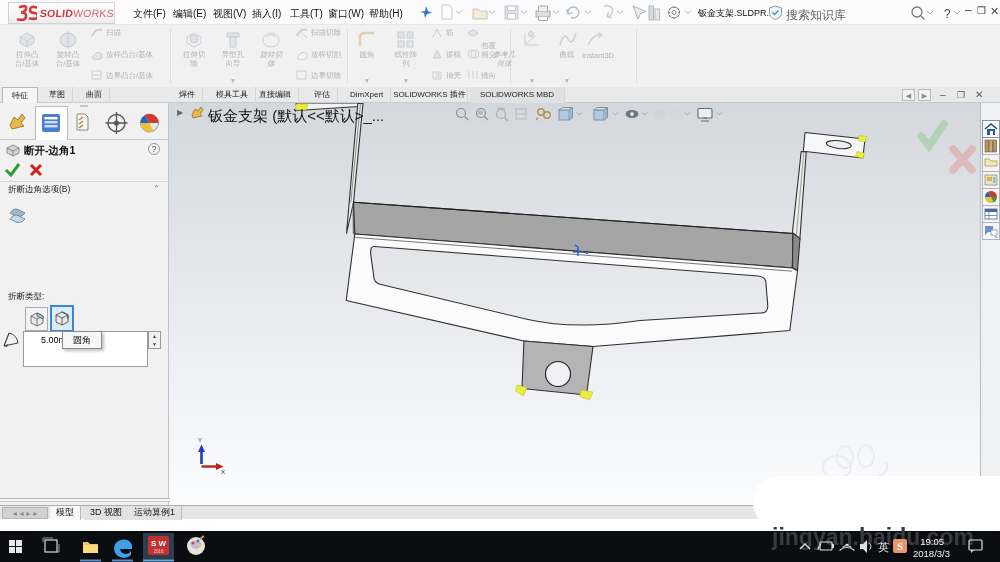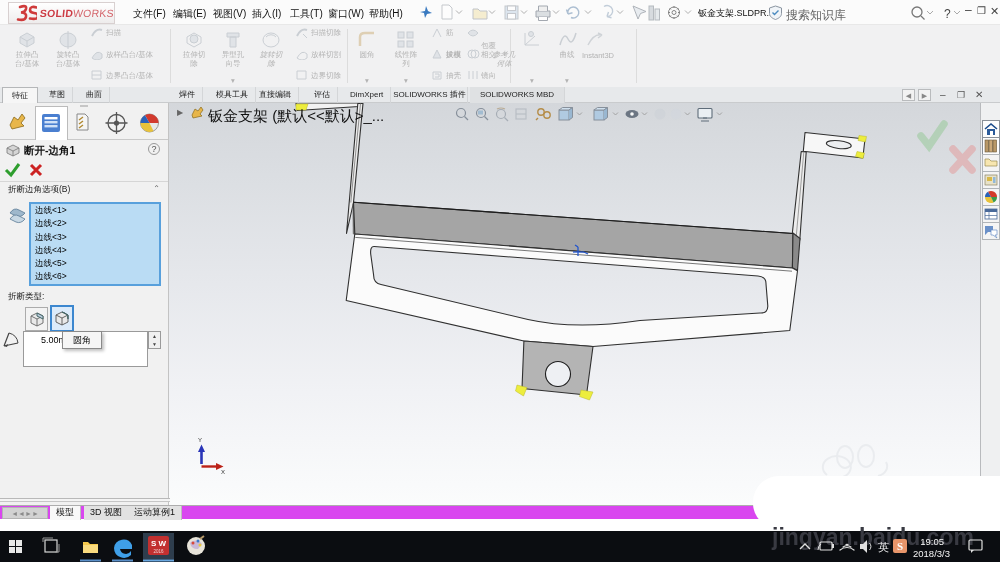--- a/index.html
+++ b/index.html
@@ -44,21 +44,21 @@
 .listbox { position:absolute; left:29px; top:99px; width:132px; height:84px; background:#cfe6f8; border:2px solid #58a0dc; }
 .litem { height:13.3px; line-height:13.3px; padding-left:4px; background:#badcf4; color:#000; font-size:8.5px; }
 .ftlabel { position:absolute; left:8px; top:188px; font-size:8.5px; color:#222; }
 .fbtn { position:absolute; width:23px; height:24px; background:#f3f3f3; border:1px solid #ababab; }
 .fbtn.sel { background:#dcebfa; border:2px solid #3c87cf; }
 .numfield { position:absolute; left:23px; top:228px; width:125px; height:36px; background:#fff; border:1px solid #9a9a9a; font-size:9px; line-height:16px; padding-left:17px; color:#000; }
 .spin { position:absolute; left:148px; top:228px; width:13px; height:18px; background:#f0f0f0; border:1px solid #9a9a9a; font-size:5px; color:#444; text-align:center; line-height:8px;}
 .tooltip { position:absolute; left:62px; top:228px; width:40px; height:18px; background:#f6f6f6; border:1px solid #8a8a8a; box-shadow:2px 2px 3px rgba(0,0,0,0.25); font-size:9px; line-height:17px; text-align:center; color:#000; }
 
 
-#modeltabs { position:absolute; left:0; top:505px; width:1000px; height:14px; background:#d946ef; border-top:1px solid #adadad; }
+#modeltabs { position:absolute; left:0; top:505px; width:1000px; height:14px; background:#e5e5e5; border-top:1px solid #adadad; }
 #statusbar { position:absolute; left:0; top:519px; width:1000px; height:12px; background:#f1f1f1; border-top:1px solid #d9d9d9; font-size:10px; color:#1a1a1a; }
 #taskbar { position:absolute; left:0; top:531px; width:1000px; height:31px; background:#0b0d11; z-index:10; }
 .mtab { position:absolute; top:0px; height:14px; font-size:9px; line-height:13px; color:#111; text-align:center; border-right:1px solid #bdbdbd; background:#e2e2e2; padding:0 6px;}
 .mtab.active { background:#f8f8f8; }
 </style>
 </head>
 <body>
 <div id="app">
 
   <div id="titlebar">
@@ -212,21 +212,21 @@
       </svg>
     <div class="rlabel" style="left:385px;top:26px;width:42px;">线性阵<br>列</div>
     <div class="rlabel" style="left:385px;top:52px;width:42px;">▾</div>
     <svg class="ric" style="left:430px;top:1px;" width="14" height="13">
         <path d="M3 11 L7 3 L11 11" stroke="#9aa4ae" fill="none"></path>
       </svg>
     <div class="rsmall" style="left:446px;top:3px;">筋</div>
     <svg class="ric" style="left:430px;top:22px;" width="14" height="13">
         <path d="M3 11 L7 3 L11 11 Z" fill="#ccd3da" stroke="#9aa4ae"></path>
       </svg>
-    <div class="rsmall" style="left:446px;top:25px;font-weight:bold;">拔模</div>
+    <div class="rsmall" style="left:446px;top:25px;">拔模</div>
     <svg class="ric" style="left:430px;top:43px;" width="14" height="13">
         <path d="M3 4 h8 v7 h-8 Z" fill="none" stroke="#9aa4ae"></path>
         <path d="M5 6 h4 v3 h-4" stroke="#9aa4ae" fill="none"></path>
       </svg>
     <div class="rsmall" style="left:446px;top:46px;">抽壳</div>
     <svg class="ric" style="left:466px;top:1px;" width="14" height="13">
         <path d="M2 7 q5 -6 10 0 q-5 6 -10 0" fill="#ccd3da" stroke="#9aa4ae"></path>
       </svg>
     <div class="rsmall" style="left:481px;top:16px;">包覆</div>
     <svg class="ric" style="left:466px;top:22px;" width="14" height="13">
@@ -467,28 +467,20 @@
           <path d="M31 5 L41 15 M41 5 L31 15" stroke="#cc2222" stroke-width="3" fill="none"></path>
         </svg>
       <div class="pmdiv" style="top:78px;"></div>
 
       <div class="grouphead">折断边角选项(B)</div>
       <div style="position:absolute;right:8px;top:81px;color:#666;font-size:8px;">⌃</div>
       <svg width="22" height="22" style="position:absolute;left:7px;top:102px;">
           <path d="M3 8 q4 -6 9 -3 l6 3 q-4 5 -9 3 Z" fill="#9fb8cc" stroke="#5a7a94" stroke-width="0.8"></path>
           <path d="M3 14 q4 -6 9 -3 l6 3 q-4 5 -9 3 Z" fill="#c8d8e4" stroke="#5a7a94" stroke-width="0.8"></path>
         </svg>
-      <div class="listbox">
-        <div class="litem">边线&lt;1&gt;</div>
-        <div class="litem">边线&lt;2&gt;</div>
-        <div class="litem">边线&lt;3&gt;</div>
-        <div class="litem">边线&lt;4&gt;</div>
-        <div class="litem">边线&lt;5&gt;</div>
-        <div class="litem">边线&lt;6&gt;</div>
-      </div>
       <div class="ftlabel">折断类型:</div>
       <div class="fbtn" style="left:25px;top:204px;">
         <svg width="21" height="22">
             <g transform="translate(3,3)">
               <path d="M2 5 L8 2 L14 5 L14 12 L8 15 L2 12 Z" fill="#e9e9e9" stroke="#666" stroke-width="0.9"></path>
               <path d="M2 5 L8 8 L14 5 M8 8 L8 15" stroke="#666" stroke-width="0.9" fill="none"></path>
               <path d="M8 2 L14 5 L14 8 L8 5 Z" fill="#bcd" stroke="#466"></path>
             </g>
           </svg>
       </div>

